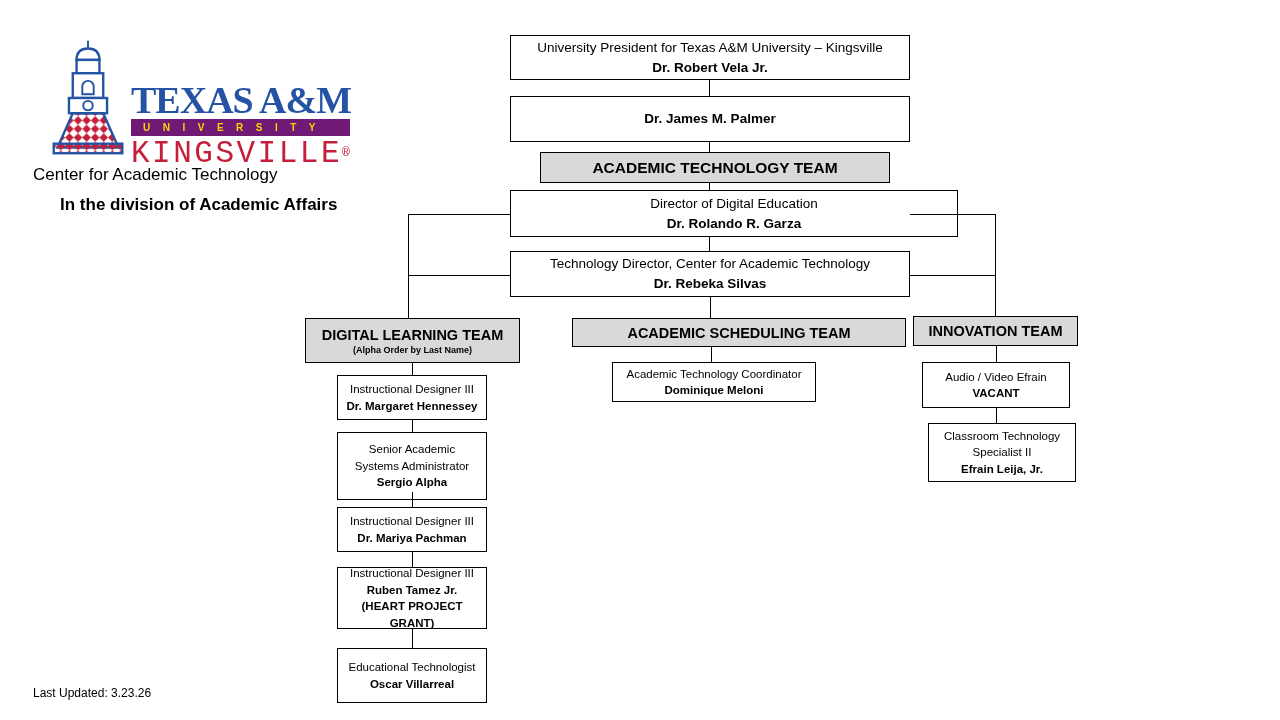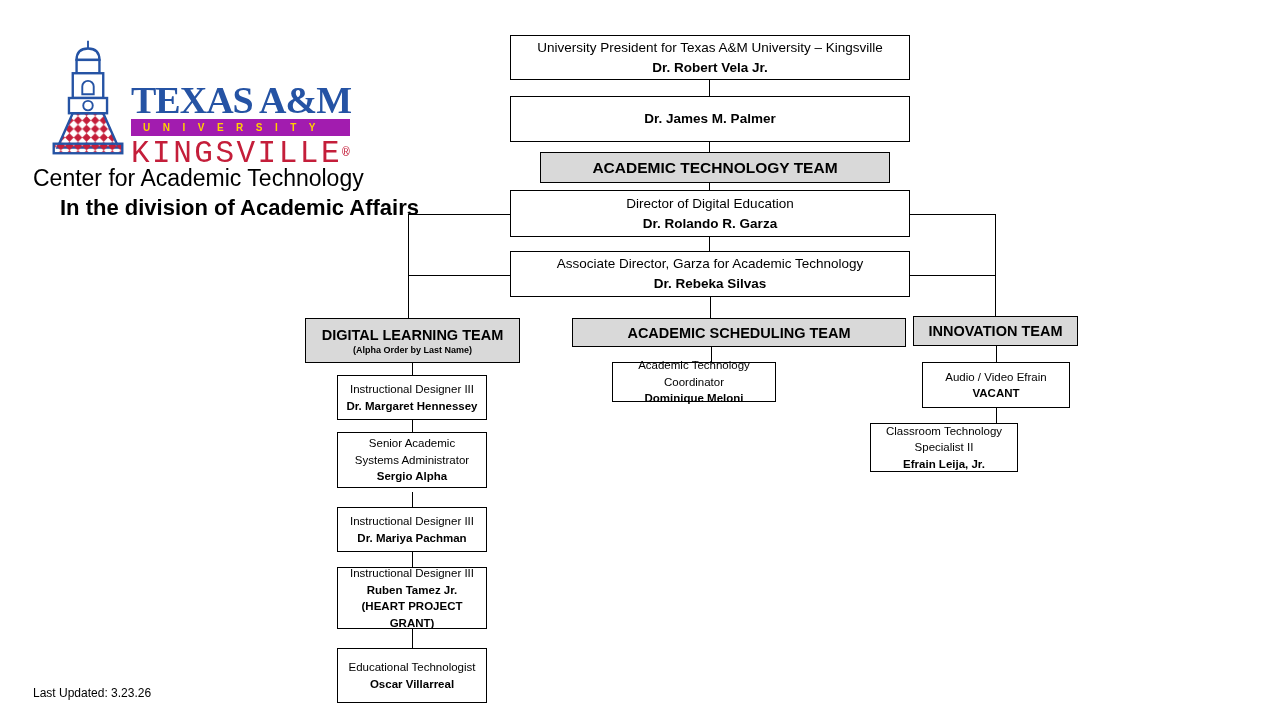--- a/index.html
+++ b/index.html
@@ -28,31 +28,31 @@
   .vline { width:1px; }
   .hline { height:1px; }
   
   .tower { position:absolute; left:48px; top:38px; }
   .wordmark { position:absolute; left:131px; top:82px; width:222px; }
   .wm1 {
     font-family:"Liberation Serif", serif; font-weight:700; color:#2553a4;
     font-size:38px; line-height:36px; letter-spacing:-1px; white-space:nowrap;
   }
   .wmbar {
-    background:#a21caf; color:#ffd100; width:219px; height:17px; margin-top:1px;
+    background:#701a75; color:#ffd100; width:219px; height:17px; margin-top:1px;
     font-size:10px; font-weight:700; letter-spacing:12.5px; padding-left:12px;
     display:flex; align-items:center; overflow:hidden; white-space:nowrap;
   }
   .wm3 {
     font-family:Liberation Mono, monospace; color:#c41e3a; font-size:31px;
     line-height:32px; letter-spacing:2.5px; white-space:nowrap; margin-top:1px;
   }
   .wm3 .reg { font-size:13px; letter-spacing:0; vertical-align:6px; }
-  .dept-title { position:absolute; left:33px; top:165px; font-size:23px; color:#000; }
-  .dept-sub { position:absolute; left:60px; top:195px; font-size:22px; font-weight:700; }
+  .dept-title { position:absolute; left:33px; top:165px; font-size:17px; color:#000; }
+  .dept-sub { position:absolute; left:60px; top:195px; font-size:17px; font-weight:700; }
   .footer-note { position:absolute; left:33px; top:686px; font-size:12px; }
 </style>
 </head>
 <body>
 
 <div class="page">
 
   <svg class="tower" viewBox="0 0 84 124" width="80" height="120" aria-hidden="true">
     <defs>
       <pattern id="bricks" width="9" height="9" patternUnits="userSpaceOnUse">
@@ -83,45 +83,45 @@
     <div class="t">University President for Texas A&amp;M University – Kingsville</div>
     <div class="n">Dr. Robert Vela Jr.</div>
   </div>
 
   <div class="obox big" style="left:510px;top:96px;width:400px;height:46px">
     <div class="n">Dr. James M. Palmer</div>
   </div>
 
   <div class="obox gray banner" style="left:540px;top:152px;width:350px;height:31px">ACADEMIC TECHNOLOGY TEAM</div>
 
-  <div class="obox big" style="left:510px;top:190px;width:400px;height:47px">
+  <div class="obox big" style="left:510px;top:190px;width:448px;height:47px">
     <div class="t">Director of Digital Education</div>
     <div class="n">Dr. Rolando R. Garza</div>
   </div>
 
   <div class="obox big" style="left:510px;top:251px;width:400px;height:46px">
-    <div class="t">Associate Director, Garza for Academic Technology</div>
+    <div class="t">Technology Director, Center for Academic Technology</div>
     <div class="n">Dr. Rebeka Silvas</div>
   </div>
 
   <div class="obox gray teamhead" style="left:305px;top:318px;width:215px;height:45px">
     <div>DIGITAL LEARNING TEAM</div>
     <div class="sub">(Alpha Order by Last Name)</div>
   </div>
 
   <div class="obox gray teamhead" style="left:572px;top:318px;width:334px;height:29px">ACADEMIC SCHEDULING TEAM</div>
 
   <div class="obox gray teamhead" style="left:913px;top:316px;width:165px;height:30px">INNOVATION TEAM</div>
 
   <div class="obox mbox" style="left:337px;top:375px;width:150px;height:45px">
     <div class="t">Instructional Designer III</div>
     <div class="n">Dr. Margaret Hennessey</div>
   </div>
 
-  <div class="obox mbox" style="left:337px;top:432px;width:150px;height:56px">
+  <div class="obox mbox" style="left:337px;top:432px;width:150px;height:68px">
     <div class="t">Senior Academic
 Systems Administrator</div>
     <div class="n">Sergio Alpha</div>
   </div>
 
   <div class="obox mbox" style="left:337px;top:507px;width:150px;height:45px">
     <div class="t">Instructional Designer III</div>
     <div class="n">Dr. Mariya Pachman</div>
   </div>
 
@@ -129,31 +129,31 @@
     <div class="t">Instructional Designer III</div>
     <div class="n">Ruben Tamez Jr.</div>
     <div class="n">(HEART PROJECT GRANT)</div>
   </div>
 
   <div class="obox mbox" style="left:337px;top:648px;width:150px;height:55px">
     <div class="t">Educational Technologist</div>
     <div class="n">Oscar Villarreal</div>
   </div>
 
-  <div class="obox mbox" style="left:612px;top:362px;width:164px;height:40px">
+  <div class="obox mbox" style="left:612px;top:362px;width:204px;height:40px">
     <div class="t">Academic Technology Coordinator</div>
     <div class="n">Dominique Meloni</div>
   </div>
 
   <div class="obox mbox" style="left:922px;top:362px;width:148px;height:46px">
     <div class="t">Audio / Video Efrain</div>
     <div class="n">VACANT</div>
   </div>
 
-  <div class="obox mbox" style="left:870px;top:423px;width:148px;height:49px">
+  <div class="obox mbox" style="left:928px;top:423px;width:148px;height:59px">
     <div class="t">Classroom Technology
 Specialist II</div>
     <div class="n">Efrain Leija, Jr.</div>
   </div>
 
   <div class="vline" style="left:709px;top:80px;height:16px"></div>
   <div class="vline" style="left:709px;top:142px;height:10px"></div>
   <div class="vline" style="left:709px;top:183px;height:7px"></div>
   <div class="vline" style="left:709px;top:237px;height:14px"></div>
   <div class="vline" style="left:710px;top:297px;height:21px"></div>

